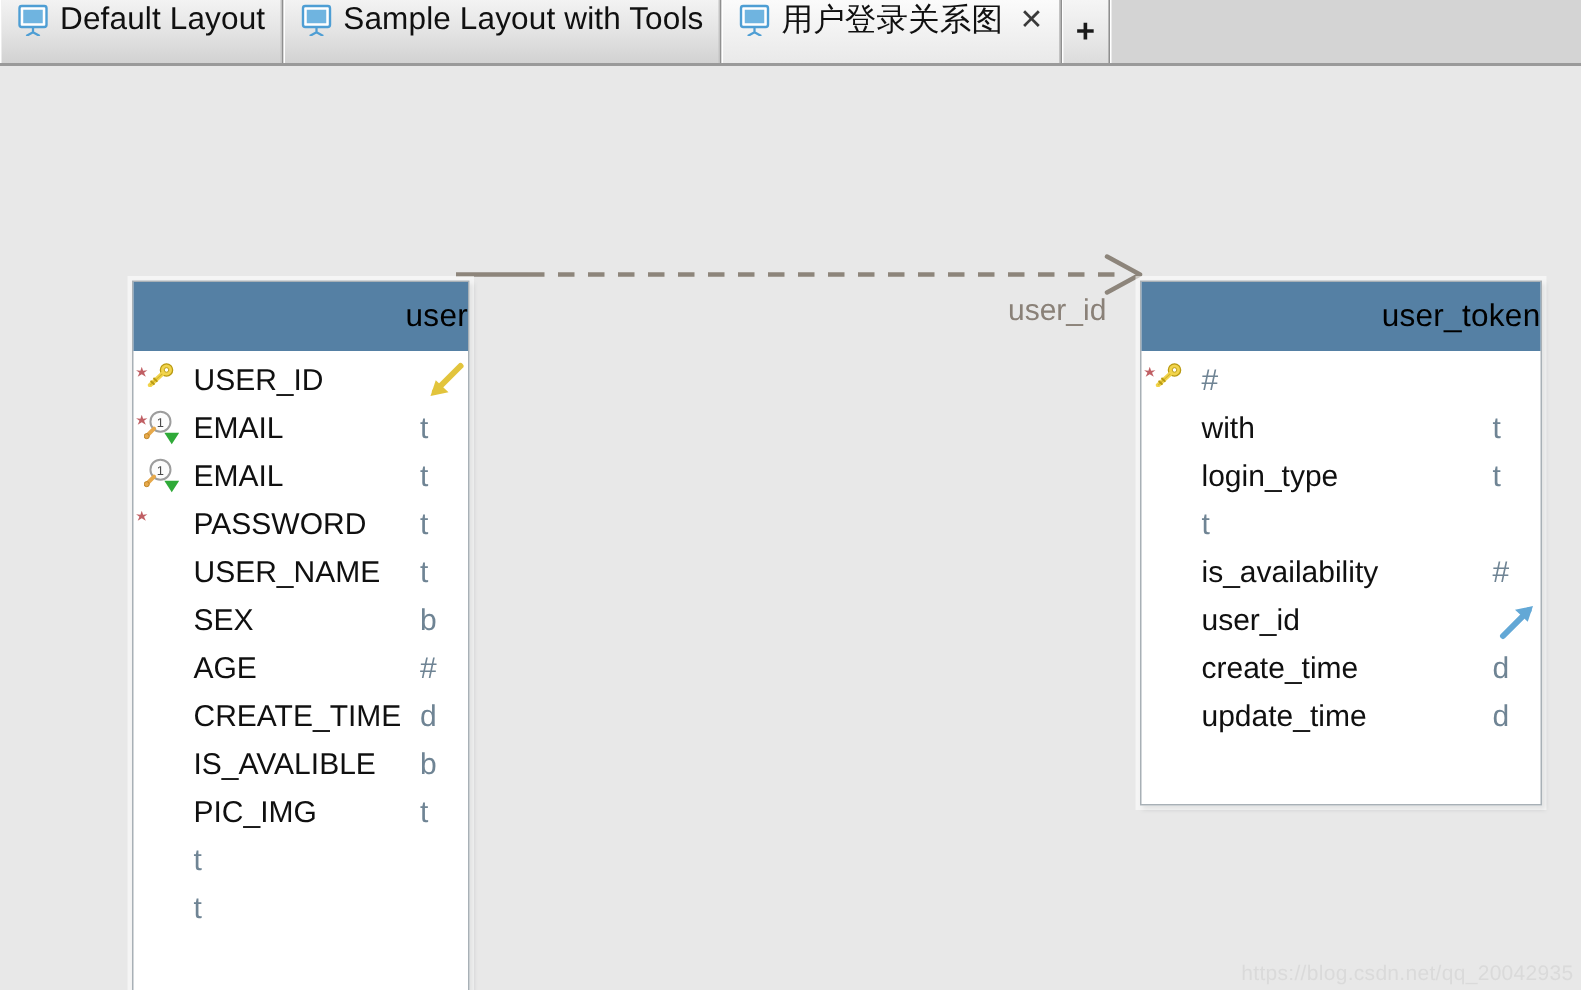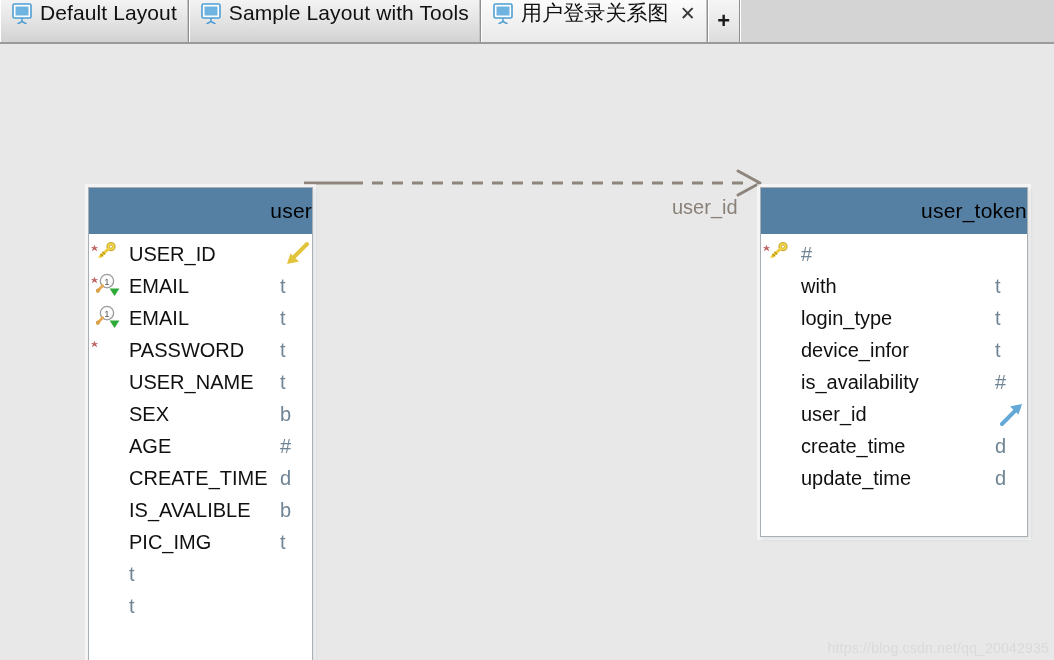--- a/index.html
+++ b/index.html
@@ -370,21 +370,20 @@
           <div class="col-name">with</div>
           <div class="col-type">t</div>
         </div>
         <div class="col-row">
           <div class="col-icons"></div>
           <div class="col-name">login_type</div>
           <div class="col-type">t</div>
         </div>
         <div class="col-row">
           <div class="col-icons"></div>
-          <div class="col-name">device_infor</div>
           <div class="col-type">t</div>
         </div>
         <div class="col-row">
           <div class="col-icons"></div>
           <div class="col-name">is_availability</div>
           <div class="col-type">#</div>
         </div>
         <div class="col-row">
           <div class="col-icons"></div>
           <div class="col-name">user_id</div>

